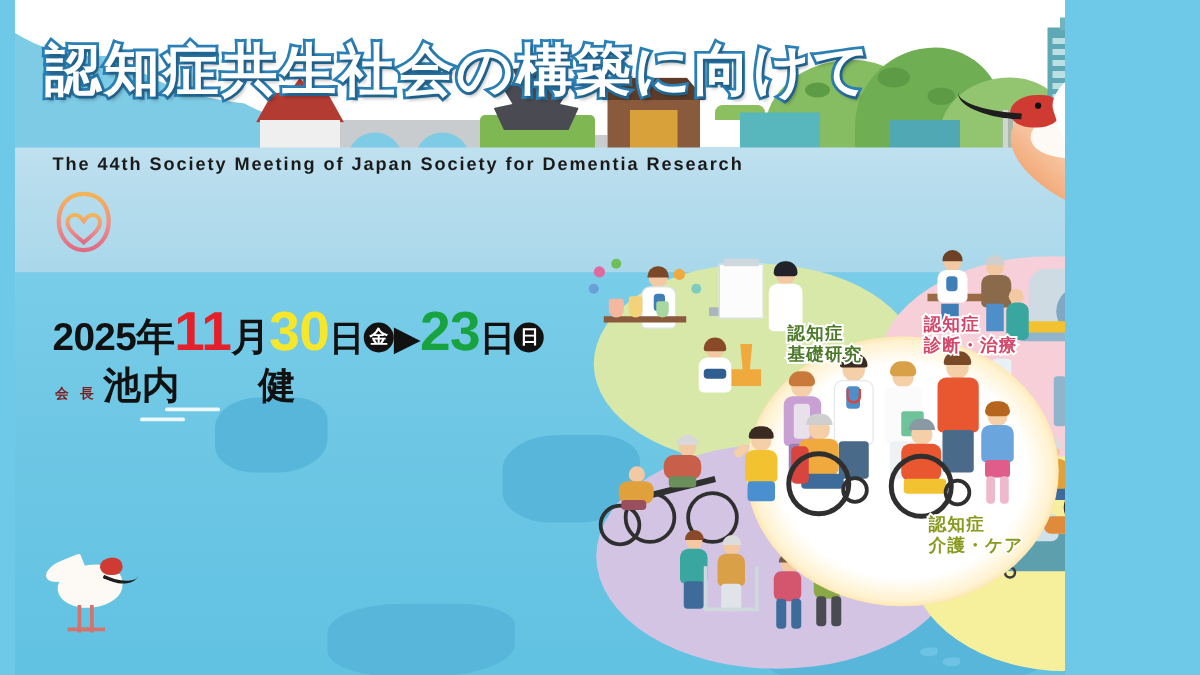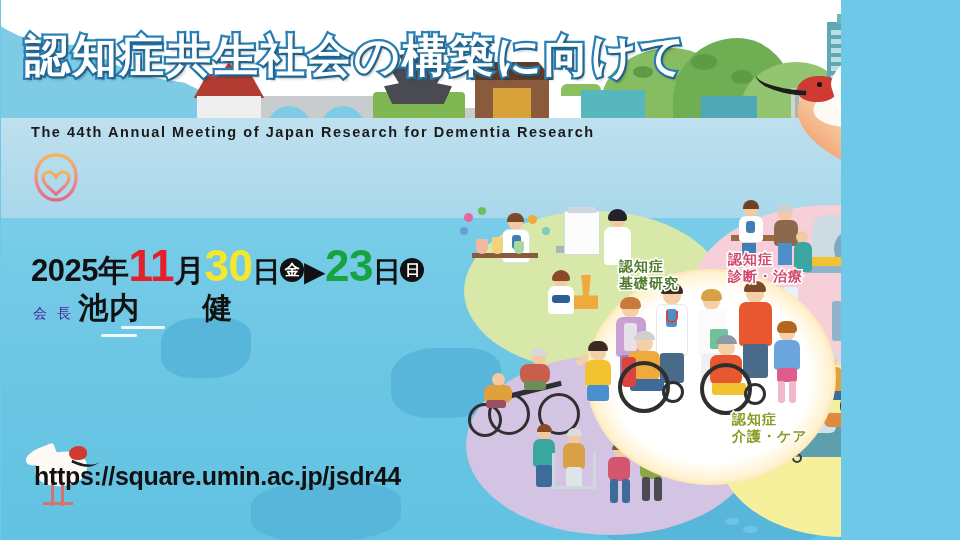--- a/index.html
+++ b/index.html
@@ -5,21 +5,21 @@
 <style>
   * { margin:0; padding:0; box-sizing:border-box; }
   html,body { width:960px; height:540px; overflow:hidden; }
   body {
     font-family:"Liberation Sans","DejaVu Sans",sans-serif;
     background:#6ec9e8;
     position:relative;
   }
 
   #poster {
-    position:absolute; left:1px; top:0; width:840px; height:540px;
+    position:absolute; left:12px; top:0; width:840px; height:540px;
     overflow:hidden;
     background:#6ec9e8;
   }
 
   
   .sky {
     position:absolute; left:0; top:0; width:960px; height:118px;
     background:#7ecbe6;
     overflow:hidden;
   }
@@ -164,21 +164,21 @@
   .d-23     { color:#17a33f; font-size:44px; }
   .badge {
     display:inline-block; width:24px; height:24px; border-radius:50%;
     background:#111111; color:#ffffff; font-size:15px; font-weight:bold;
     text-align:center; line-height:24px; vertical-align:6px;
   }
 
   .chairrow {
     position:absolute; left:32px; top:288px; white-space:nowrap;
   }
-  .chair-label { font-size:14px; font-weight:normal; color:#4c1d95; letter-spacing:3px; }
+  .chair-label { font-size:11px; font-weight:bold; color:#7f1d1d; letter-spacing:3px; }
   .chair-name  { font-size:30px; font-weight:bold; color:#111; letter-spacing:1px; }
   .affil {
     position:absolute; left:30px; top:322px;
     font-size:16px; font-weight:bold; color:#111; white-space:nowrap;
   }
   .venue1 {
     position:absolute; left:30px; top:348px;
     font-size:27px; font-weight:bold; color:#111; white-space:nowrap; letter-spacing:-0.5px;
   }
   .venue2 {
@@ -324,21 +324,21 @@
     <div class="bld stripe-bld"></div>
     <div class="bld beige-bld"></div>
     <div class="hotel"></div>
     <div class="hotel-w"></div>
     <div class="hotel-top"></div>
   </div>
 
   <div class="maintitle">認知症共生社会の構築に向けて</div>
 
   <div class="infoband"></div>
-  <div class="enline">The 44th Annual Meeting of Japan Research for Dementia Research</div>
+  <div class="enline">The 44th Society Meeting of Japan Society for Dementia Research</div>
 
   <div class="logo">
     <svg viewBox="0 0 56 56" width="56" height="56" aria-hidden="true">
       <defs>
         <linearGradient id="lg" x1="0" y1="0" x2="0" y2="1">
           <stop offset="0%" stop-color="#f5b455"></stop>
           <stop offset="55%" stop-color="#ef8e86"></stop>
           <stop offset="100%" stop-color="#e06b84"></stop>
         </linearGradient>
       </defs>
@@ -648,15 +648,14 @@
     <div class="is-tail"></div>
     <div class="is-body"></div>
     <div class="is-head"></div>
     <div class="is-beak"></div>
     <div class="is-leg" style="left:22px;top:40px;"></div>
     <div class="is-leg" style="left:32px;top:40px;"></div>
     <div class="is-leg" style="left:14px;top:58px;width:18px;height:3px;"></div>
     <div class="is-leg" style="left:26px;top:58px;width:18px;height:3px;"></div>
   </div>
 
-  <a class="urlline" href="#" style="text-decoration:none;color:#111;">https://square.umin.ac.jp/jsdr44</a>
 
 </div>
 
 </body></html>

